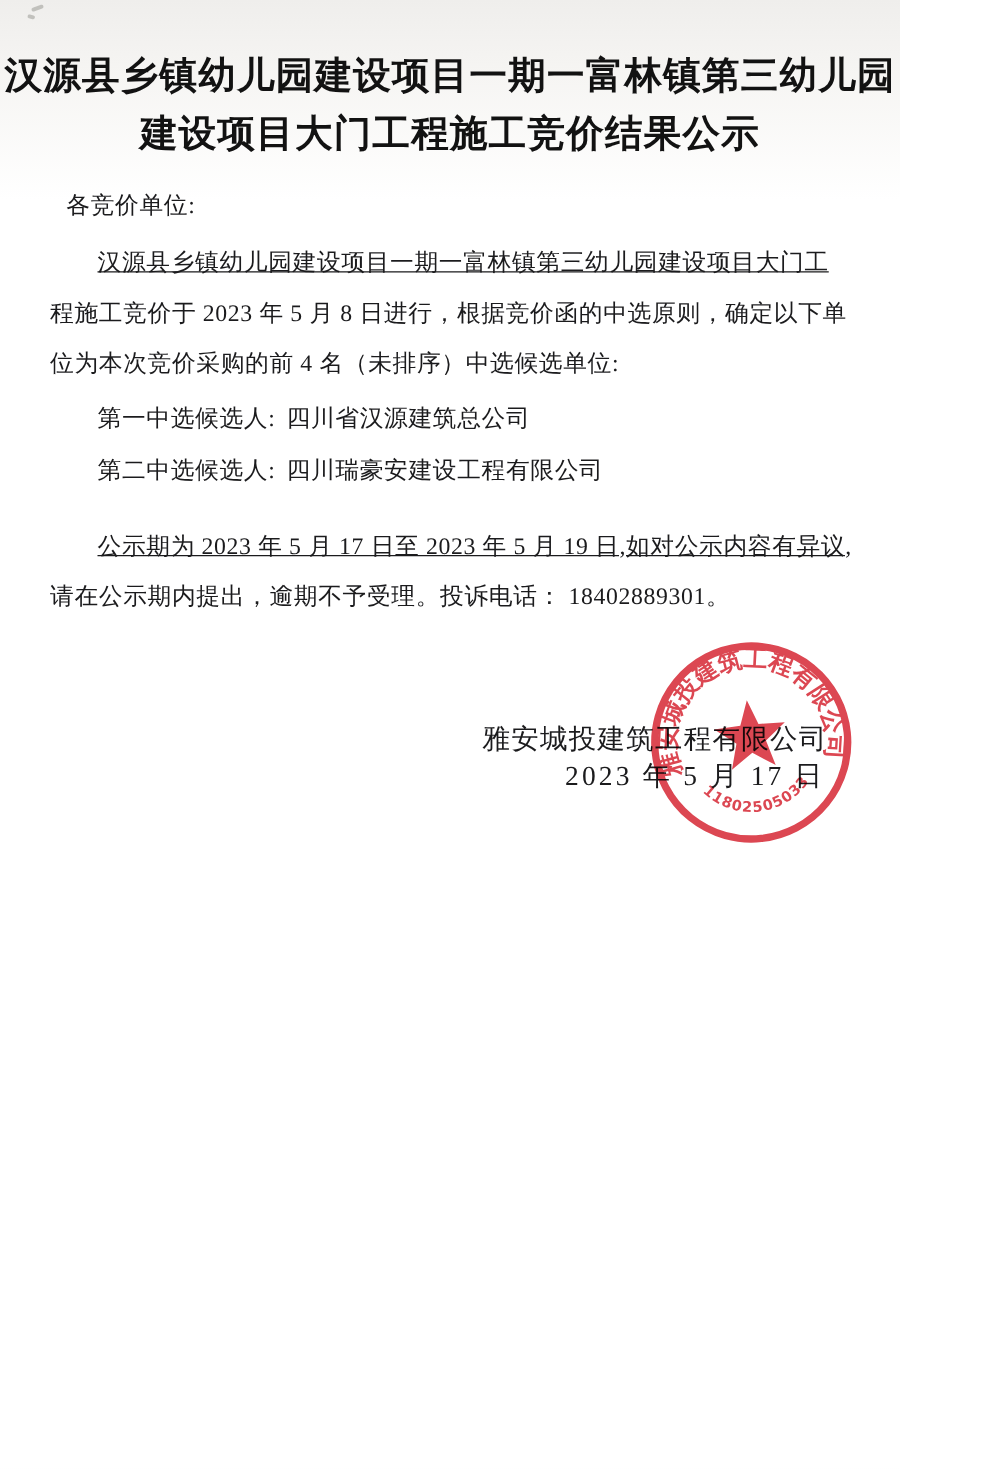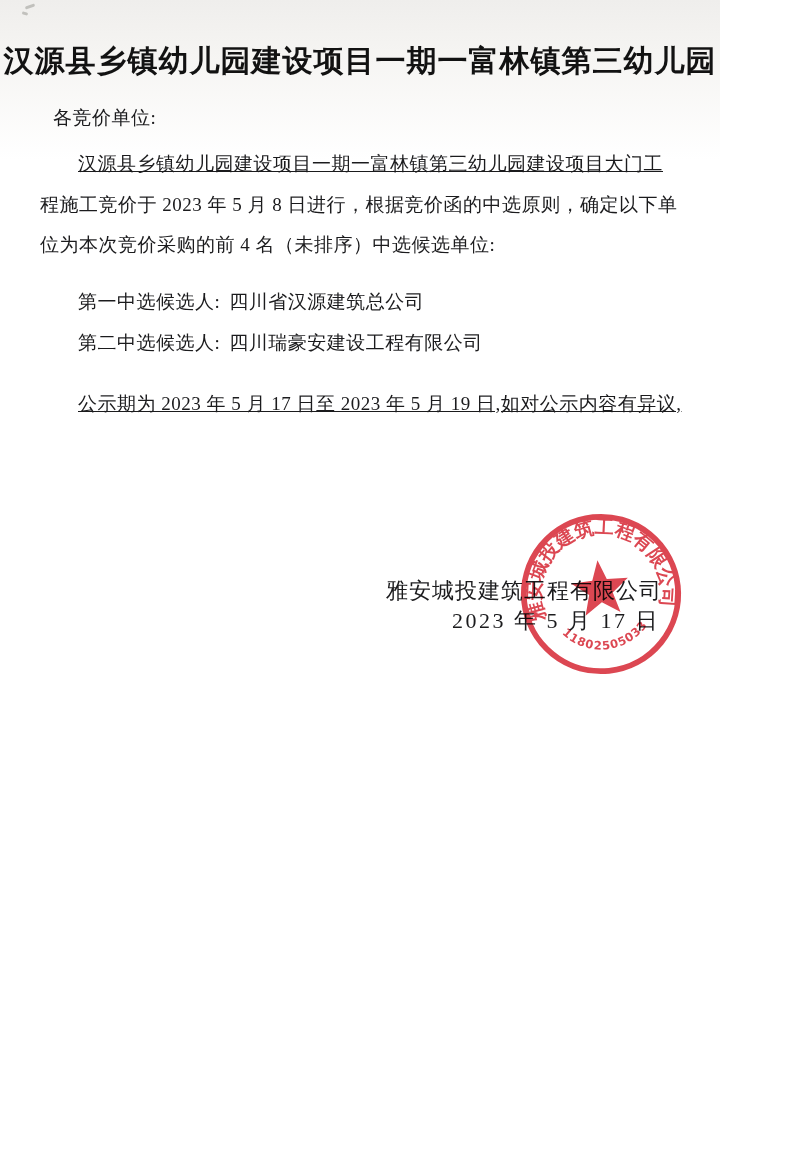--- a/index.html
+++ b/index.html
@@ -49,21 +49,21 @@
     padding-left: 13px;
     line-height: 36px;
   }
   .para { margin-top: 8px; }
   .para .line {
     line-height: 40.5px;
     white-space: nowrap;
   }
   .indent { text-indent: 2em; text-decoration: underline; }
 
-  .candidates { margin-top: 15px; }
+  .candidates { margin-top: 2px; }
   .cand {
     line-height: 41.5px;
     text-indent: 2em;
     white-space: nowrap;
   }
   .cand .cand-name { margin-left: 9px; }
 
   .para2 { margin-top: 20px; }
 
   .signature {
@@ -99,20 +99,21 @@
 </head>
 <body>
 
 <div class="page">
 
   <div class="smudge s1"></div>
   <div class="smudge s2"></div>
 
   <h1 class="title">
     <span class="tl">汉源县乡镇幼儿园建设项目一期一富林镇第三幼儿园</span>
+    <span class="tl">建设项目大门工程施工竞价结果公示</span>
   </h1>
 
   <div class="content">
 
     <div class="salutation">各竞价单位:</div>
 
     <div class="para">
       <div class="line indent">汉源县乡镇幼儿园建设项目一期一富林镇第三幼儿园建设项目大门工</div>
       <div class="line">程施工竞价于 2023 年 5 月 8 日进行，根据竞价函的中选原则，确定以下单</div>
       <div class="line">位为本次竞价采购的前 4 名（未排序）中选候选单位:</div>
@@ -122,20 +123,21 @@
       <div class="cand">
         <span>第一中选候选人:</span><span class="cand-name">四川省汉源建筑总公司</span>
       </div>
       <div class="cand">
         <span>第二中选候选人:</span><span class="cand-name">四川瑞豪安建设工程有限公司</span>
       </div>
     </div>
 
     <div class="para para2">
       <div class="line indent">公示期为 2023 年 5 月 17 日至 2023 年 5 月 19 日,如对公示内容有异议,</div>
+      <div class="line">请在公示期内提出，逾期不予受理。投诉电话： 18402889301。</div>
     </div>
 
   </div>
 
   <div class="signature">
     <div class="sig-company">雅安城投建筑工程有限公司</div>
     <div class="sig-date">2023 年 5 月 17 日</div>
   </div>
 
   <div class="seal">

